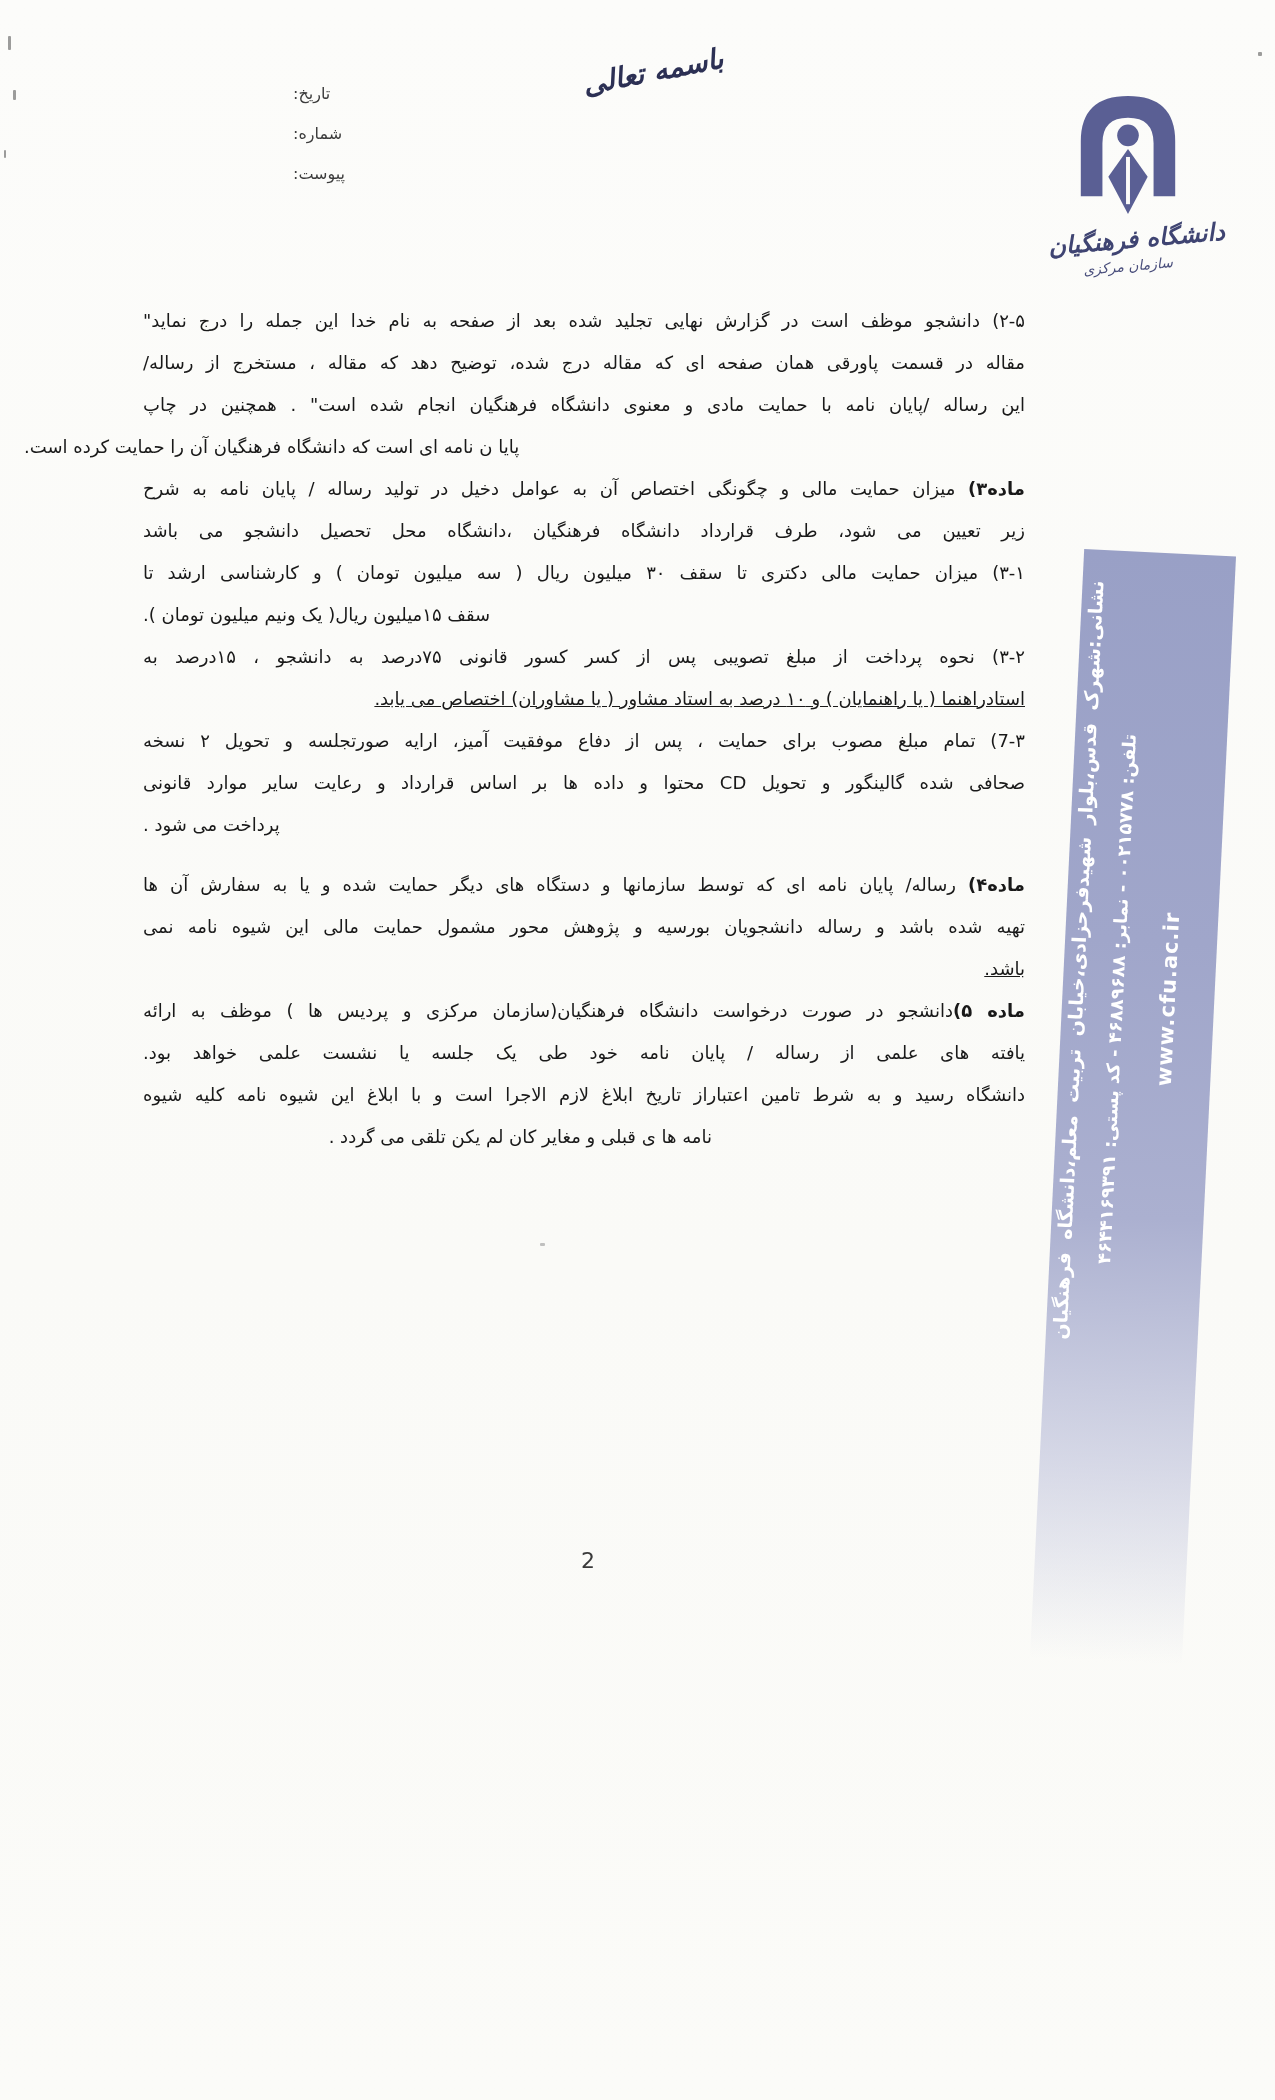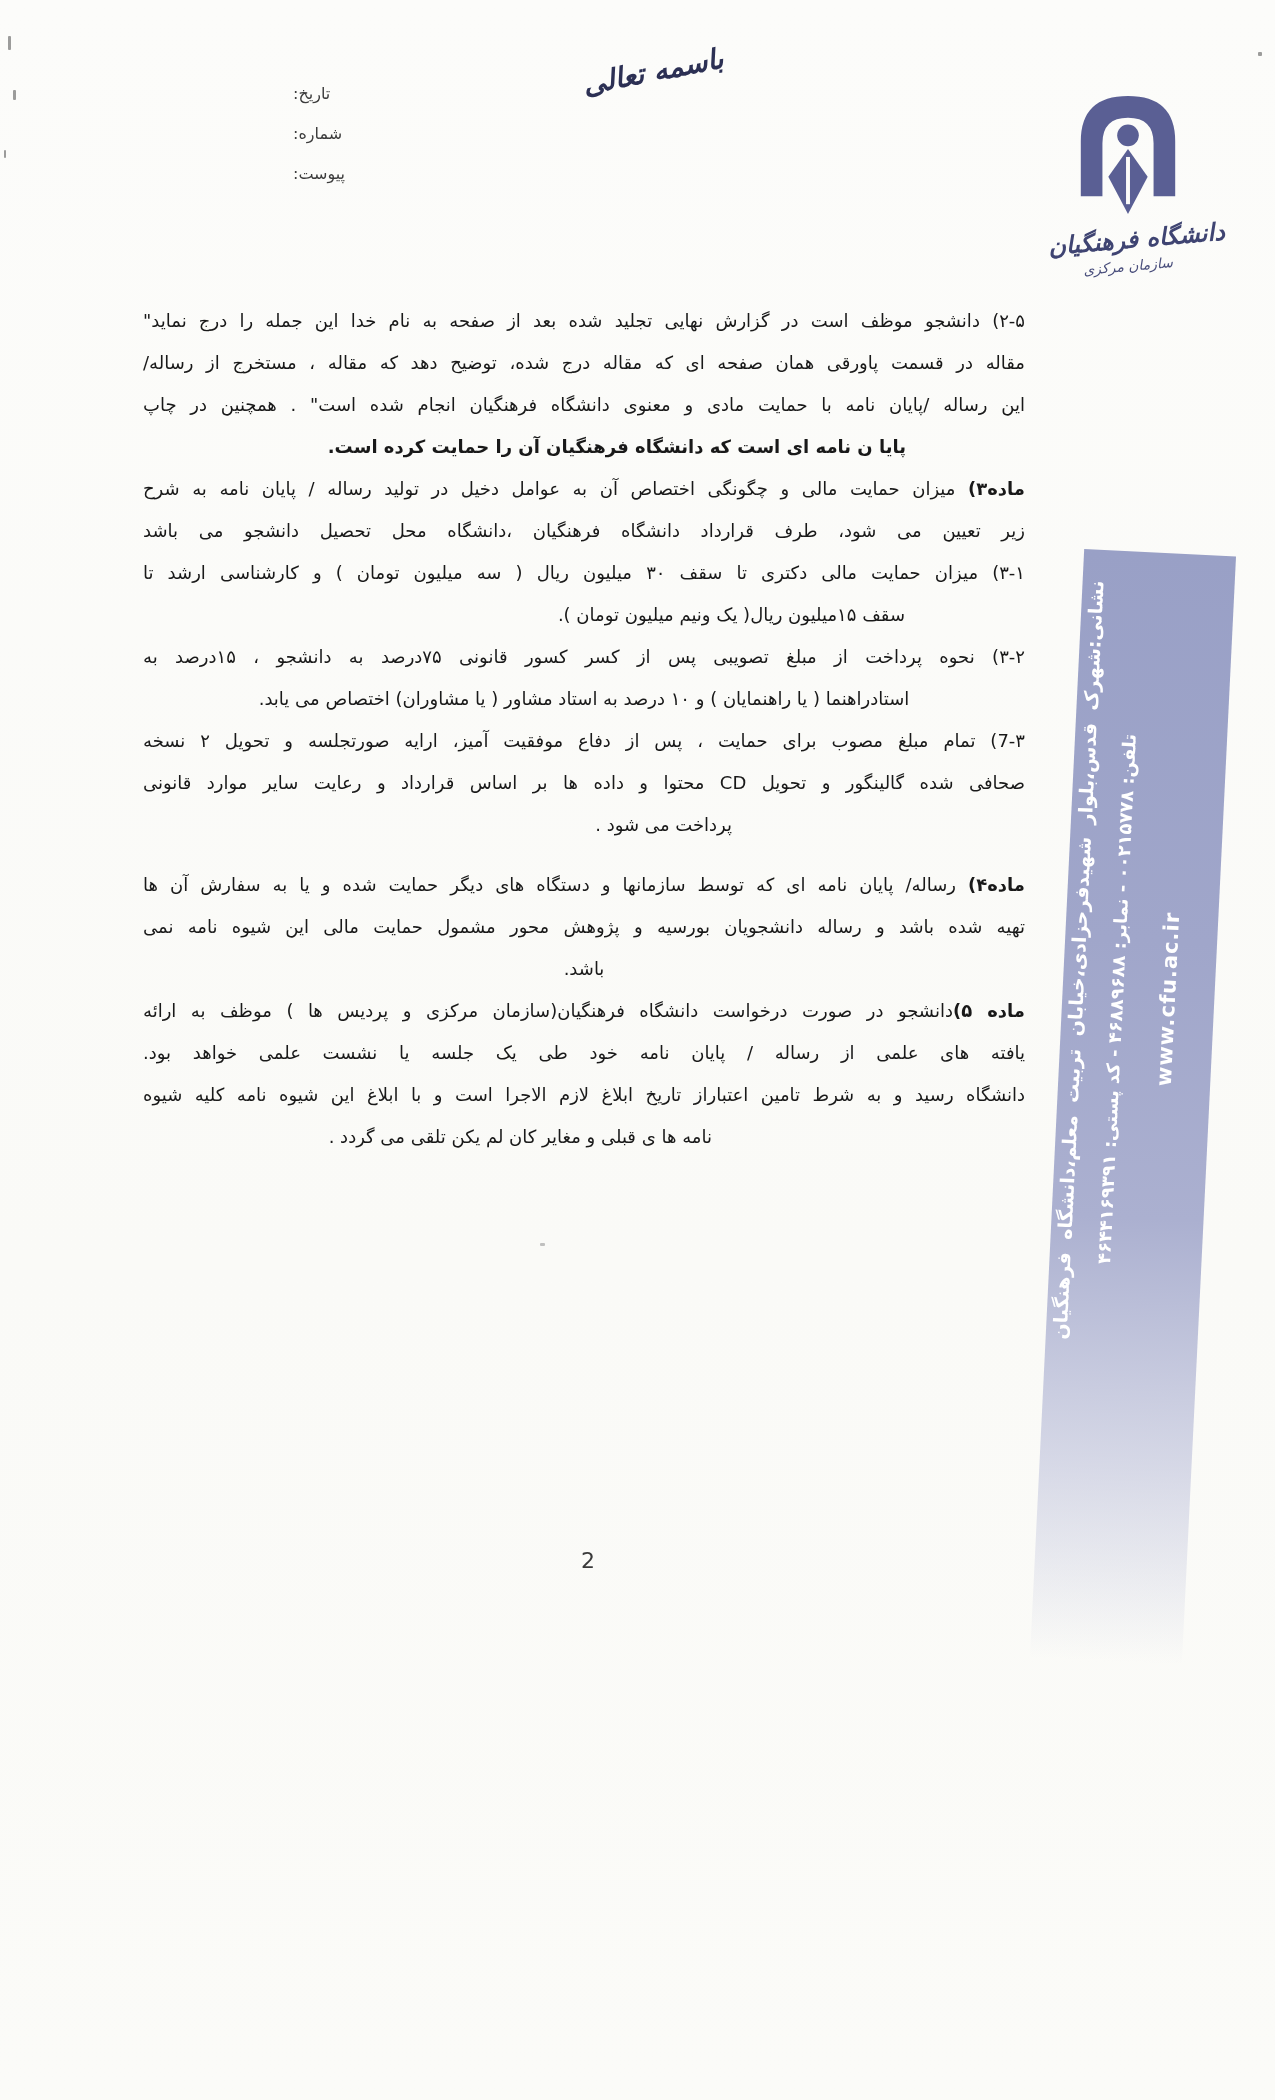--- a/index.html
+++ b/index.html
@@ -15,23 +15,23 @@
   
   .logo{position:absolute;left:1048px;top:86px;width:160px;}
   .logo svg{display:block;margin:0 auto;}
   .logo .uni{margin-top:2px;text-align:center;font-size:24px;font-weight:bold;
      font-style:italic;color:#3f4472;transform:rotate(-5deg);white-space:nowrap;}
   .logo .org{margin-top:4px;text-align:center;font-size:14px;font-style:italic;
      color:#4a4f7c;transform:rotate(-5deg);}
   
   .doc{position:absolute;left:143px;top:300px;width:882px;direction:rtl;
        font-size:18px;color:#191919;}
-  .line{height:42px;line-height:42px;white-space:normal;overflow:hidden;text-align:right;}
+  .line{height:42px;line-height:42px;white-space:normal;overflow:hidden;text-align:left;}
   .jl{text-align:justify;text-align-last:justify;}
-  .fl{text-align:center;}
+  .fl{text-align:right;text-decoration:underline;}
   .gap{margin-top:18px;}
   .b{font-weight:bold;}
   .pr120{padding-right:120px;}
   .pr293{padding-right:293px;}
   .pr283{padding-right:283px;}
   
   .strip{position:absolute;left:1057px;top:552px;width:152px;height:1110px;
      transform:rotate(2.8deg);transform-origin:50% 50%;
      background:linear-gradient(180deg,#99a0c6 0%,#a0a6ca 35%,#abb0d0 60%,
         rgba(183,187,216,0.55) 82%,rgba(255,255,255,0) 100%);}
@@ -82,21 +82,21 @@
   <div class="vtxt vphone">
     <span>تلفن: </span><span class="rev">۸۷۷۵۱۲۰۰</span><span> - </span><span>نمابر: </span><span class="rev">۸۸۶۹۸۸۶۴</span><span> - </span><span>کد پستی: </span><span class="rev">۱۹۳۹۶۱۴۴۶۴</span>
   </div>
   <div class="vtxt vurl">www.cfu.ac.ir</div>
 
   <div class="doc">
 
     <div class="line jl">۲-۵) دانشجو موظف است در گزارش نهایی تجلید شده بعد از صفحه به نام خدا این جمله را درج نماید"</div>
     <div class="line jl">مقاله در قسمت پاورقی همان صفحه ای که مقاله درج شده، توضیح دهد که مقاله ، مستخرج از رساله/</div>
     <div class="line jl">این رساله /پایان نامه با حمایت مادی و معنوی دانشگاه فرهنگیان انجام شده است" . همچنین در چاپ</div>
-    <div class="line" style="text-align:right;position:relative;left:-119px;font-weight:bold;">پایا ن نامه ای است که دانشگاه فرهنگیان آن را حمایت کرده است.</div>
+    <div class="line" style="text-align:left;position:relative;left:-119px;">پایا ن نامه ای است که دانشگاه فرهنگیان آن را حمایت کرده است.</div>
 
     <div class="line jl"><span class="b">ماده۳)</span><span> میزان حمایت مالی و چگونگی اختصاص آن به عوامل دخیل در تولید رساله / پایان نامه به شرح</span></div>
     <div class="line jl">زیر تعیین می شود، طرف قرارداد دانشگاه فرهنگیان ،دانشگاه محل تحصیل دانشجو می باشد</div>
     <div class="line jl">۳-۱) میزان حمایت مالی دکتری تا سقف ۳۰ میلیون ریال ( سه میلیون تومان ) و کارشناسی ارشد تا</div>
     <div class="line pr120">سقف   ۱۵میلیون ریال( یک ونیم میلیون تومان ).</div>
     <div class="line jl">۳-۲) نحوه پرداخت از مبلغ تصویبی پس از کسر کسور قانونی ۷۵درصد به دانشجو ، ۱۵درصد به</div>
     <div class="line fl">استادراهنما ( یا راهنمایان ) و ۱۰ درصد به استاد مشاور ( یا مشاوران) اختصاص می یابد.</div>
     <div class="line jl">7-۳) تمام مبلغ مصوب برای حمایت ، پس از دفاع موفقیت آمیز، ارایه صورتجلسه و تحویل ۲ نسخه</div>
     <div class="line jl">صحافی شده گالینگور و تحویل CD محتوا و داده ها بر اساس قرارداد و رعایت سایر موارد قانونی</div>
     <div class="line pr293">پرداخت می شود .</div>

